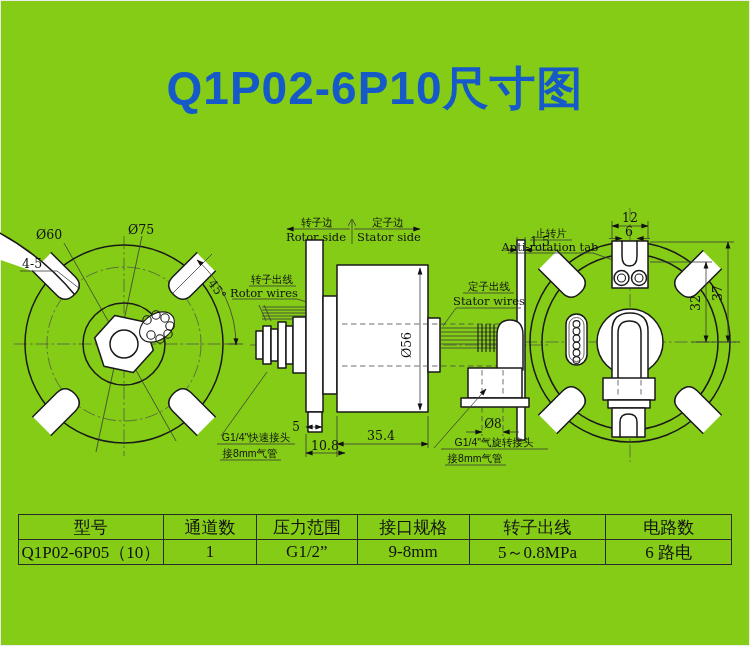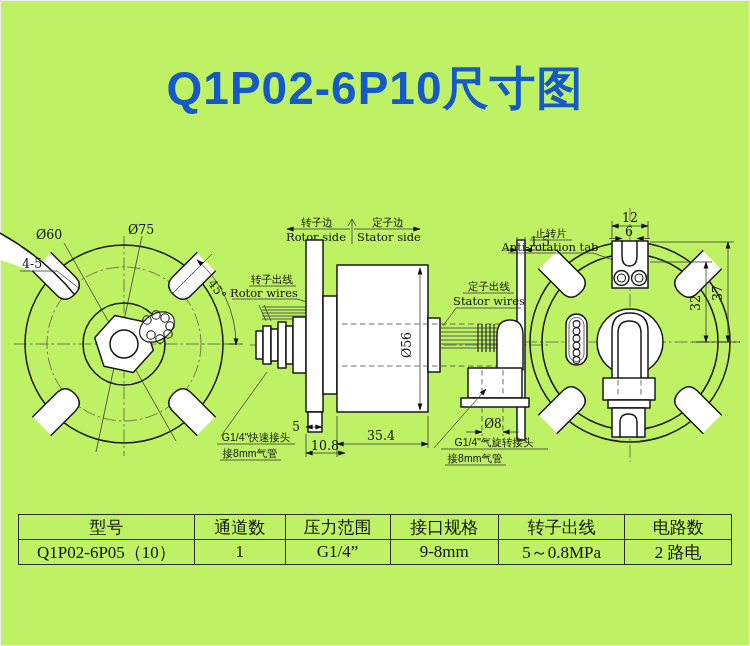--- a/index.html
+++ b/index.html
@@ -1,36 +1,36 @@
 <!DOCTYPE html>
 <html><head>
 <meta charset="utf-8">
 <style>
   html,body{margin:0;padding:0;background:#fff;}
-  .page{position:relative;width:750px;height:646px;background:#bef264;overflow:hidden;
+  .page{position:relative;width:750px;height:646px;background:#84cc16;overflow:hidden;
         box-shadow:inset 0 0 0 1px #ececec;font-family:"Liberation Sans",sans-serif;}
   .title{position:absolute;top:58px;left:0;width:750px;text-align:center;
          font-size:46px;font-weight:bold;letter-spacing:1px;color:#1659c8;
          font-family:"Liberation Sans",sans-serif;}
   svg.drawing{position:absolute;top:200px;left:0;}
   
   .thick{stroke:#1a1a1a;stroke-width:1.5;fill:none;stroke-linecap:round;stroke-linejoin:round;}
   .med{stroke:#1a1a1a;stroke-width:1.1;fill:none;}
   .thin{stroke:#3a3a3a;stroke-width:0.8;fill:none;}
   .cl{stroke:#4a4a4a;stroke-width:0.7;fill:none;stroke-dasharray:13 3 2.5 3;}
   .dash{stroke:#4a4a4a;stroke-width:0.8;fill:none;stroke-dasharray:5.5 3.5;}
   .wfill{fill:#fff;}
   text.dim{font-family:"DejaVu Serif",serif;font-size:12.5px;fill:#111;}
   text.dimS{font-family:"DejaVu Serif",serif;font-size:12px;fill:#111;}
   text.cn{font-family:"Liberation Sans",sans-serif;font-size:10.5px;fill:#111;}
   text.en{font-family:"DejaVu Serif",serif;font-size:11.5px;fill:#111;}
   
   .spec{position:absolute;left:18px;top:514px;width:714px;border-collapse:collapse;
         font-family:"Liberation Serif",serif;font-size:17px;color:#111;}
-  .spec td{border:1.5px solid #2b2b2b;text-align:center;height:24px;padding:0 18px;
+  .spec td{border:1.5px solid #2b2b2b;text-align:center;height:24px;padding:0 2px;
            white-space:nowrap;}
 </style>
 </head>
 <body>
 
 <div class="page">
 
   <div class="title">Q1P02-6P10尺寸图</div>
 
   <svg class="drawing" width="750" height="280" viewBox="0 200 750 280">
@@ -276,21 +276,21 @@
         <td style="width:20.3%">型号</td>
         <td style="width:13.1%">通道数</td>
         <td style="width:14.1%">压力范围</td>
         <td style="width:15.7%">接口规格</td>
         <td style="width:19.2%">转子出线</td>
         <td style="width:17.6%">电路数</td>
       </tr>
       <tr>
         <td>Q1P02-6P05（10）</td>
         <td>1</td>
-        <td>G1/4”</td>
+        <td>G1/2”</td>
         <td>9-8mm</td>
         <td>5～0.8MPa</td>
-        <td>2 路电</td>
+        <td>6 路电</td>
       </tr>
     </tbody>
   </table>
 
 </div>
 
 </body></html>

